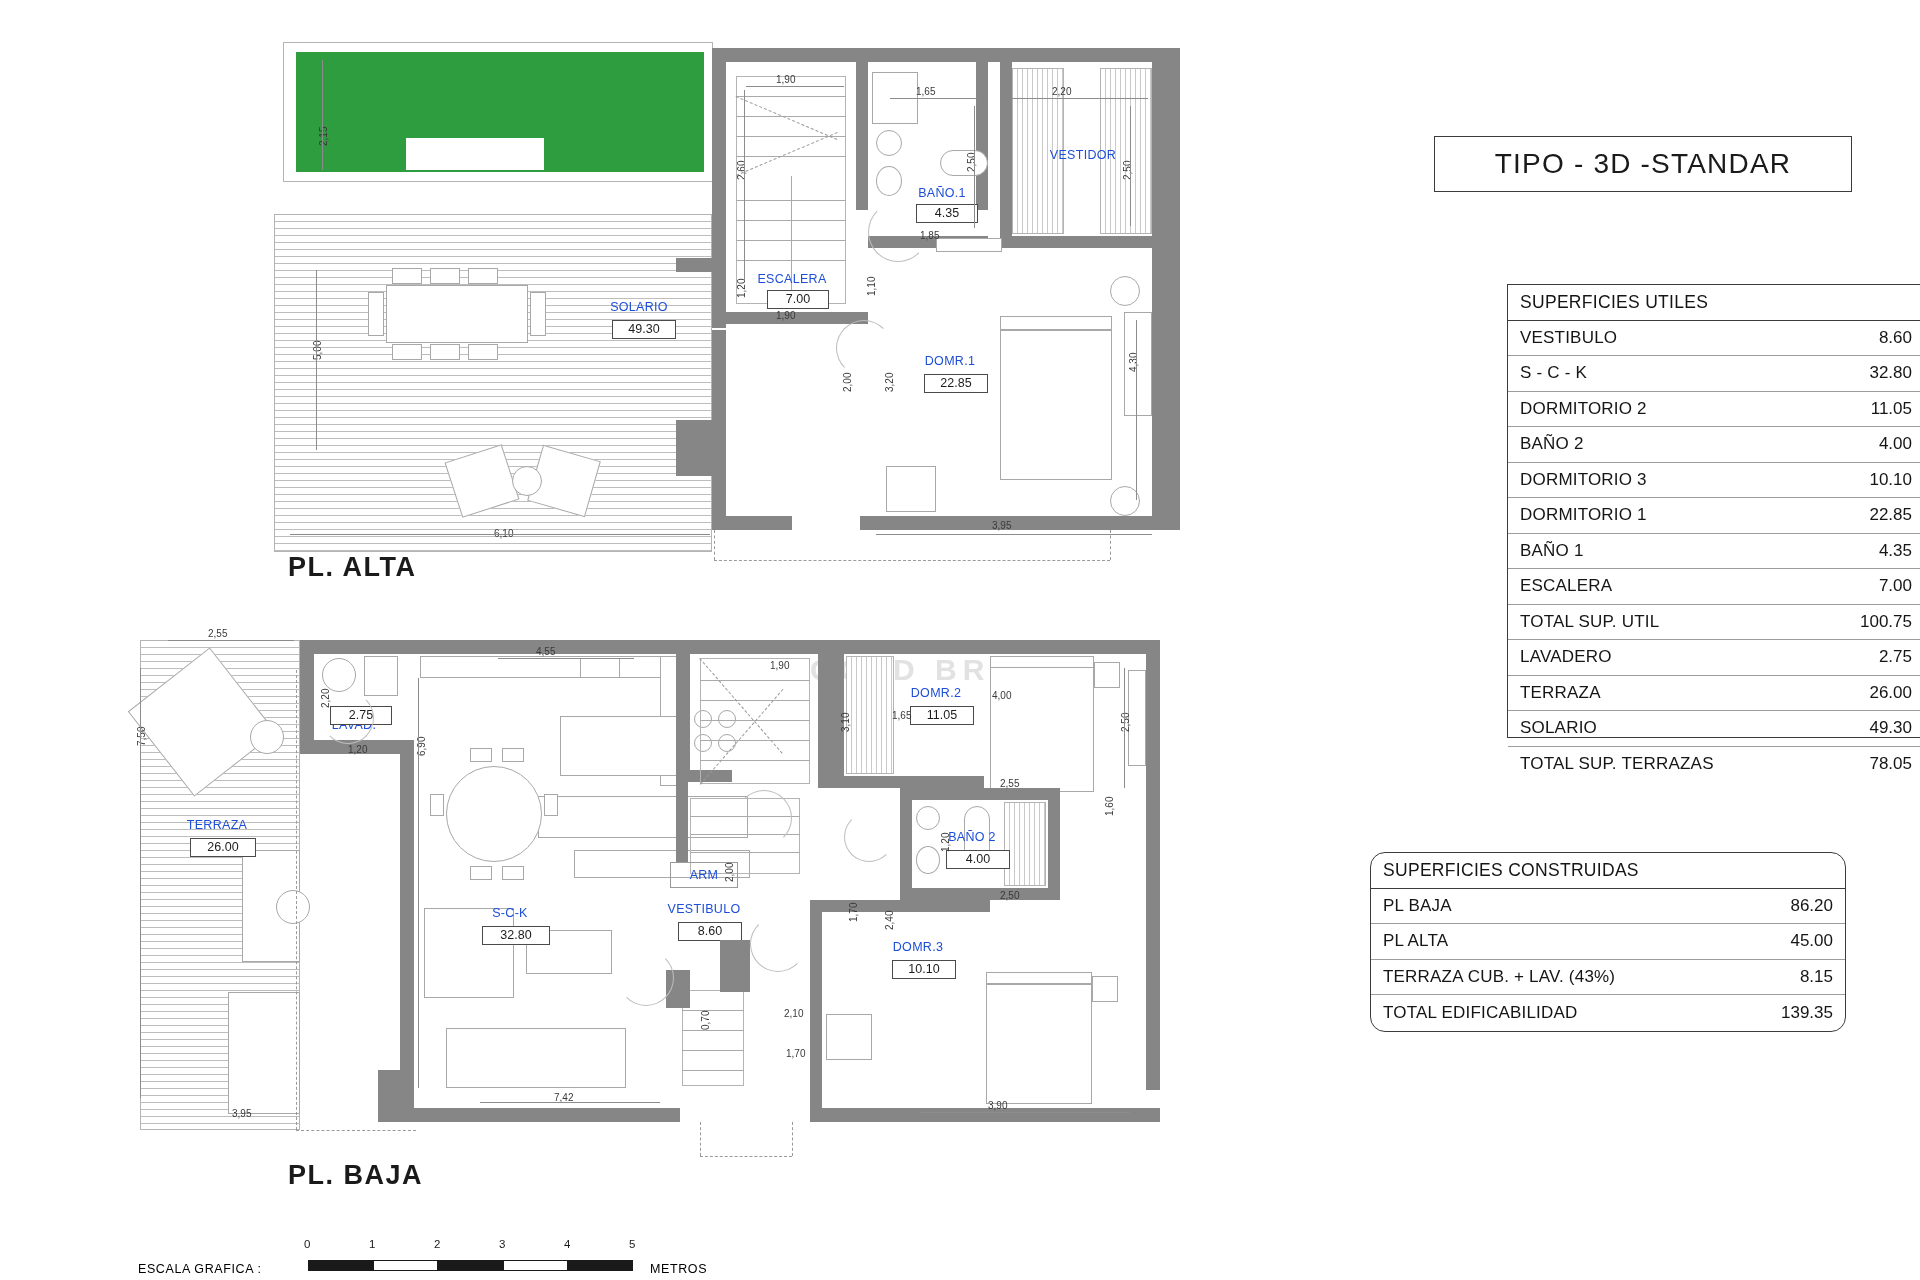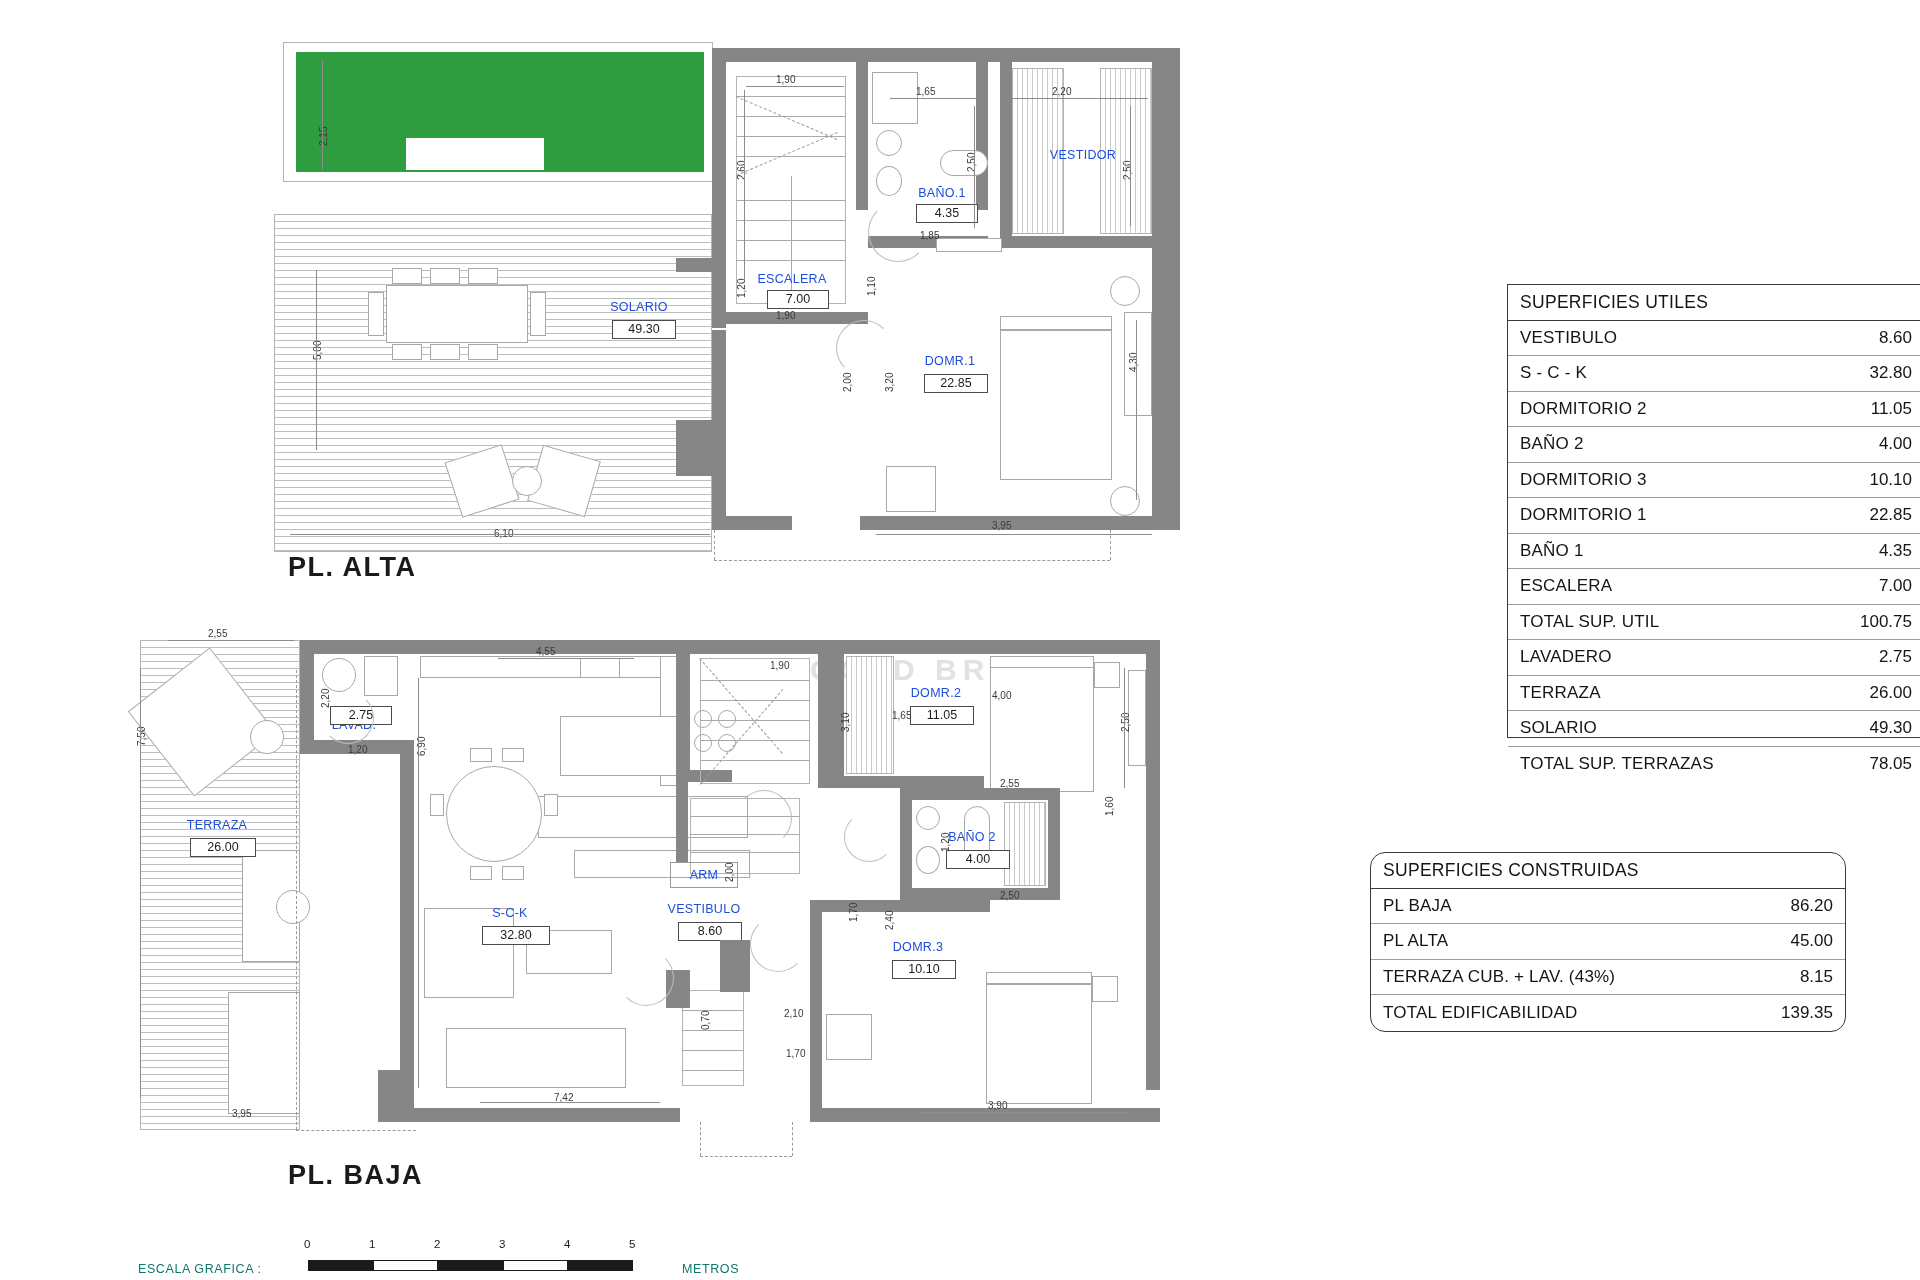--- a/index.html
+++ b/index.html
@@ -116,21 +116,21 @@
     color: #151515;
     white-space: nowrap;
   }
   .tbl .hdr .cell-l { font-size: 17.5px; letter-spacing: .3px; }
 
   
   .scale-label {
     position: absolute;
     font-size: 12.5px;
     letter-spacing: .6px;
-    color: #0f766e;
+    color: #000000;
     white-space: nowrap;
   }
   .scale-seg { position: absolute; height: 11px; box-sizing: border-box; border: 1px solid #1a1a1a; }
   .scale-seg.dark { background: #1a1a1a; }
   .scale-seg.light { background: #ffffff; }
   .scale-num { position: absolute; font-size: 11.5px; color: #1a1a1a; }
 
   
   .watermark {
     position: absolute;
@@ -469,20 +469,23 @@
     <div class="dim-line" style="left:498px;top:58px;width:136px;"></div>
     <div class="dim-line-v" style="left:140px;top:68px;height:430px;"></div>
     <div class="dim-line-v" style="left:418px;top:78px;height:410px;"></div>
     <div class="dim-line" style="left:480px;top:502px;width:180px;"></div>
     <div class="dim-line" style="left:920px;top:512px;width:210px;"></div>
     <div class="dim-line-v" style="left:1124px;top:68px;height:120px;"></div>
 
     <div class="floor-title" style="left:288px;top:560px;">PL. BAJA</div>
   </div>
 
+  <div class="title-box" style="left:1434px;top:136px;width:418px;height:56px;">
+    <span>TIPO - 3D -STANDAR</span>
+  </div>
 
   <div class="tbl" style="left:1507px;top:284px;width:418px;height:454px;">
     <div class="row hdr">
       <div class="cell-l">SUPERFICIES UTILES</div>
       <div class="cell-r"></div>
     </div>
     <div class="row">
       <div class="cell-l">VESTIBULO</div>
       <div class="cell-r">8.60</div>
     </div>
@@ -568,16 +571,16 @@
     <div class="scale-num" style="left:499px;top:28px;">3</div>
     <div class="scale-num" style="left:564px;top:28px;">4</div>
     <div class="scale-num" style="left:629px;top:28px;">5</div>
 
     <div class="scale-seg dark" style="left:308px;top:50px;width:65px;"></div>
     <div class="scale-seg light" style="left:373px;top:50px;width:65px;"></div>
     <div class="scale-seg dark" style="left:438px;top:50px;width:65px;"></div>
     <div class="scale-seg light" style="left:503px;top:50px;width:65px;"></div>
     <div class="scale-seg dark" style="left:568px;top:50px;width:65px;"></div>
 
-    <div class="scale-label" style="left:650px;top:52px;margin-left:32px;">METROS</div>
+    <div class="scale-label" style="left:650px;top:52px;">METROS</div>
   </div>
 
 </div>
 
 </body></html>

